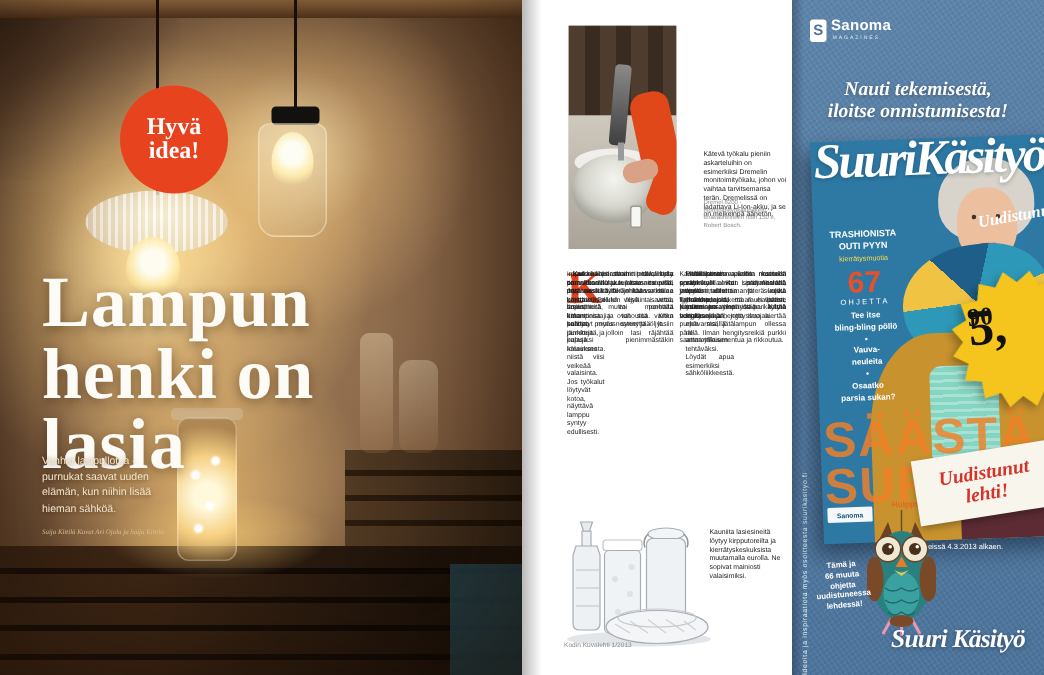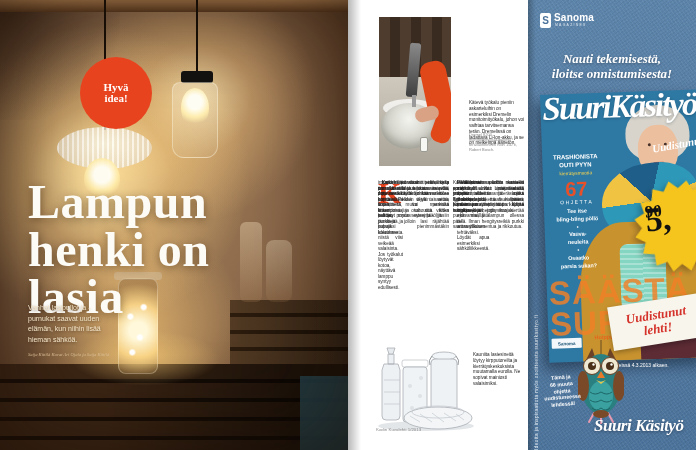--- a/index.html
+++ b/index.html
@@ -59,21 +59,21 @@
       radial-gradient(circle at 50% 55%, #fff8da 0 16%, rgba(255,219,140,.8) 48%, rgba(110,75,40,.3) 85%);}
   .jarlights-lid{left:114px;top:272px;width:48px;height:8px;border-radius:3px;background:rgba(210,190,160,.5);}
   
   .decanter1{left:240px;top:222px;width:22px;height:80px;border-radius:6px;
     background:linear-gradient(rgba(255,235,200,.35), rgba(170,130,85,.22));}
   .decanter2{left:266px;top:240px;width:26px;height:62px;border-radius:8px;
     background:linear-gradient(rgba(255,240,210,.3), rgba(160,120,80,.2));}
   
   .badge{left:80px;top:57px;width:72px;height:72px;border-radius:50%;background:#e8431f;
     display:flex;align-items:center;justify-content:center;text-align:center;
-    font-family:"Liberation Serif",serif;font-weight:bold;font-size:11px;line-height:1.02;color:#fff;}
+    font-family:"Liberation Serif",serif;font-weight:bold;font-size:16px;line-height:1.02;color:#fff;}
   .title{left:28px;top:178px;width:300px;margin:0;font-family:"Liberation Serif",serif;
     font-weight:bold;font-size:48px;line-height:.99;color:#fdfbf6;letter-spacing:.5px;
     text-shadow:0 2px 8px rgba(40,20,5,.45);}
   .standfirst{left:28px;top:303px;width:86px;margin:0;font-size:7px;line-height:1.5;
     color:#f4e6ca;text-shadow:0 1px 3px rgba(40,20,5,.5);}
   .byline{left:28px;top:352px;margin:0;font-family:"Liberation Serif",serif;font-style:italic;
     font-size:4.6px;color:#d9bd93;}
 
   
   .gutter-l{left:348px;top:0;width:13px;height:450px;background:linear-gradient(90deg,rgba(0,0,0,.28),transparent);}

